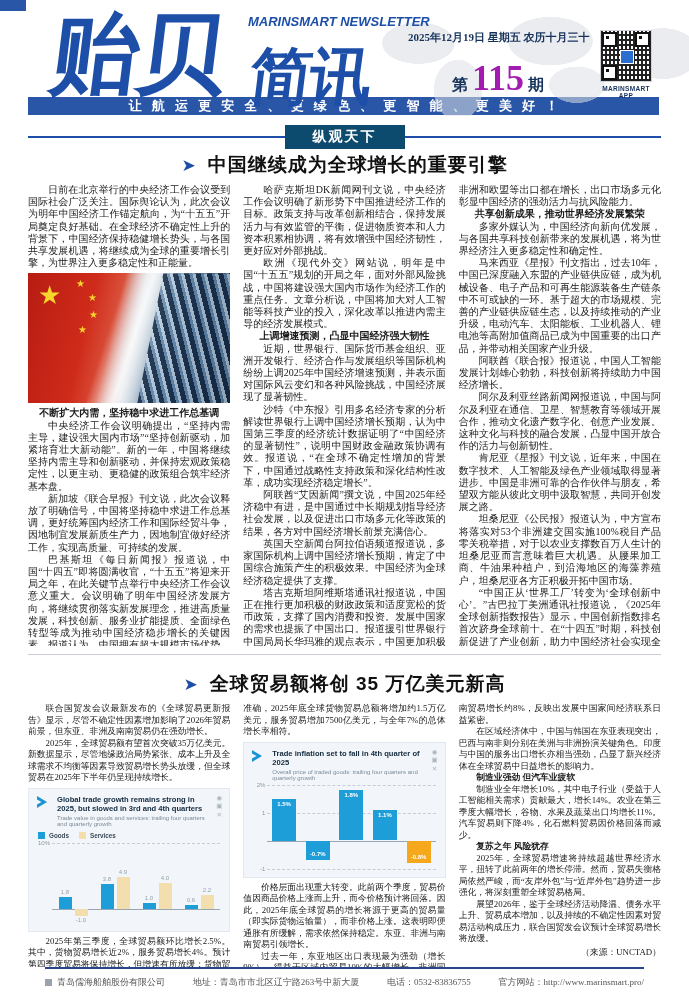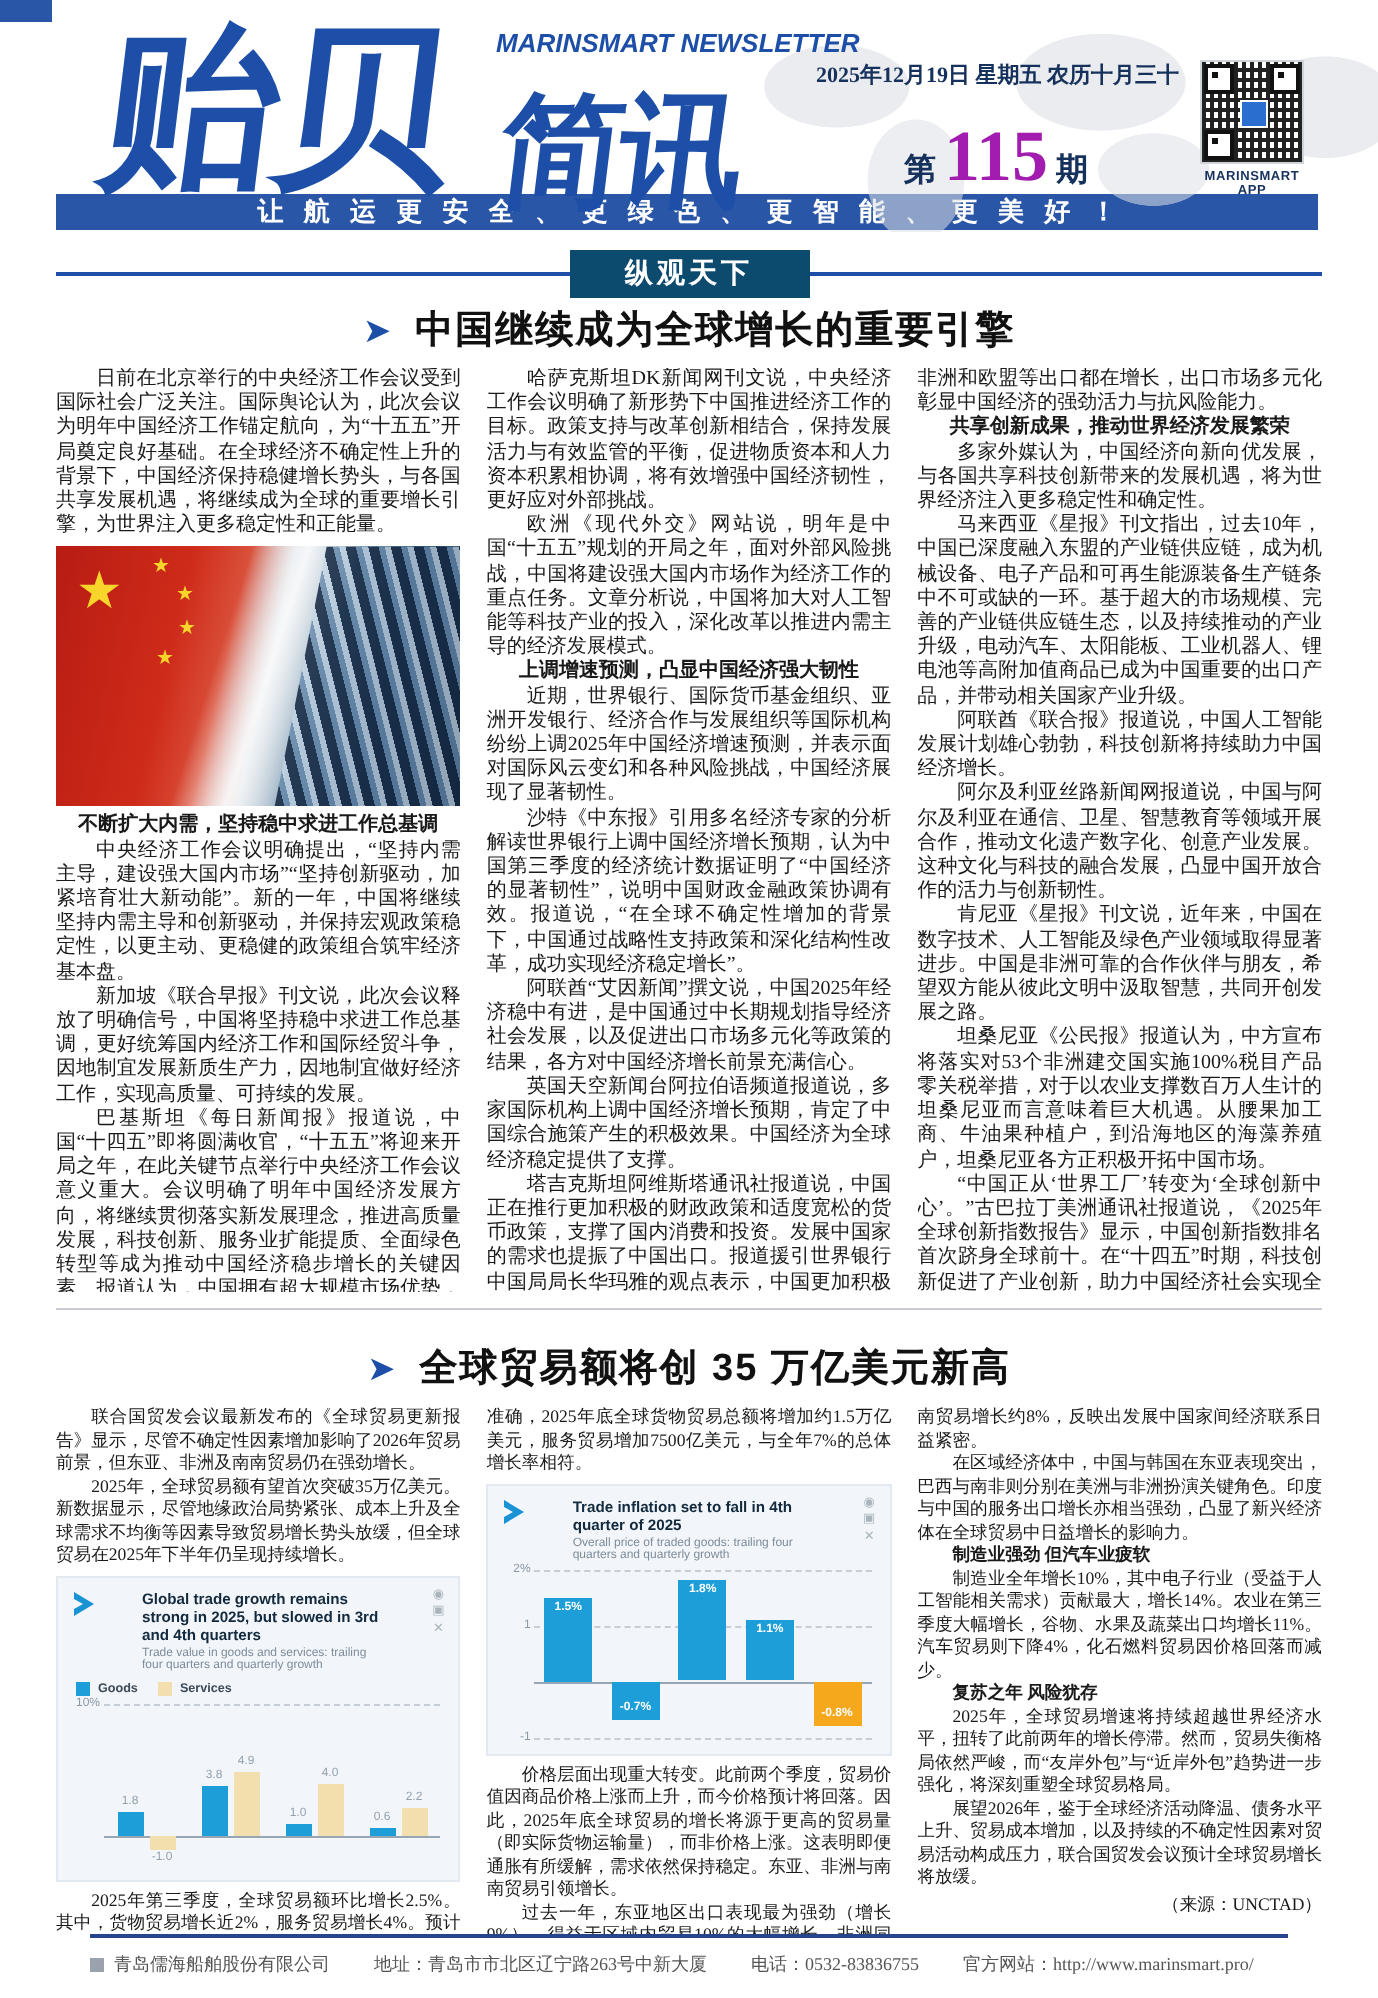--- a/index.html
+++ b/index.html
@@ -79,41 +79,41 @@
   .photo .star.s0{left:10px;top:10px;font-size:26px;}
   .photo .star.s1{left:48px;top:6px;font-size:10px;}
   .photo .star.s2{left:60px;top:20px;font-size:10px;}
   .photo .star.s3{left:61px;top:37px;font-size:10px;}
   .photo .star.s4{left:50px;top:52px;font-size:10px;}
   
   .art-divider{border-top:1px solid #c9ccd4;margin:8px 28px;}
   
   .chart{background:#f2f6fa;border:1px solid #e3e9f0;padding:6px 7px 8px 7px;margin:4px 0;
     font-family:"Liberation Sans","DejaVu Sans",sans-serif;}
-  .chart-head{display:flex;align-items:flex-start;gap:23px;}
+  .chart-head{display:flex;align-items:flex-start;gap:9px;}
   .chev{width:12px;height:12px;flex:0 0 12px;margin-top:1px;}
   .c-title{font-weight:bold;font-size:7.6px;line-height:9px;color:#13293d;}
   .c-sub{font-size:6px;color:#7d8b99;margin-top:2px;}
   .chart-tools{margin-left:auto;display:flex;flex-direction:column;gap:2px;color:#aab4bd;
     font-size:6.5px;line-height:6.5px;text-align:center;}
   .legend{display:flex;align-items:center;gap:4px;margin:5px 0 2px 2px;font-size:6.3px;color:#3c4a58;font-weight:bold;}
   .key{width:7px;height:7px;display:inline-block;}
   .legend .lbl2{margin-left:6px;}
   .plot{position:relative;margin:4px 2px 0 16px;}
   .plot.p1{height:80px;}
   .plot.p2{height:84px;}
   .gridline{position:absolute;left:0;right:0;border-top:1px dashed #c5ced8;}
   .axisline{position:absolute;left:0;right:0;border-top:1px solid #98a5b2;}
   .ticklabel{position:absolute;left:-17px;width:15px;text-align:right;font-size:6px;color:#8a98a6;}
   .bar{position:absolute;}
   .barlabel{position:absolute;font-size:6px;text-align:center;color:#93a1ae;}
   .barlabel.inside{color:#fff;font-weight:bold;}
   
   .footer{margin:auto 45px 10px 45px;border-top:2px solid #26458c;padding-top:7px;
-    display:flex;justify-content:flex-start;gap:22px;font-size:9px;color:#555;white-space:nowrap;}
+    display:flex;justify-content:space-between;gap:22px;font-size:9px;color:#555;white-space:nowrap;}
   .footer .sq{display:inline-block;width:7px;height:7px;background:#9aa3ad;margin-right:5px;vertical-align:-1px;}
 </style>
 </head>
 <body>
 
 <div class="corner-mark"></div>
 
 <div class="masthead">
   <div class="map-bg"></div>
   <div class="logo-block">

